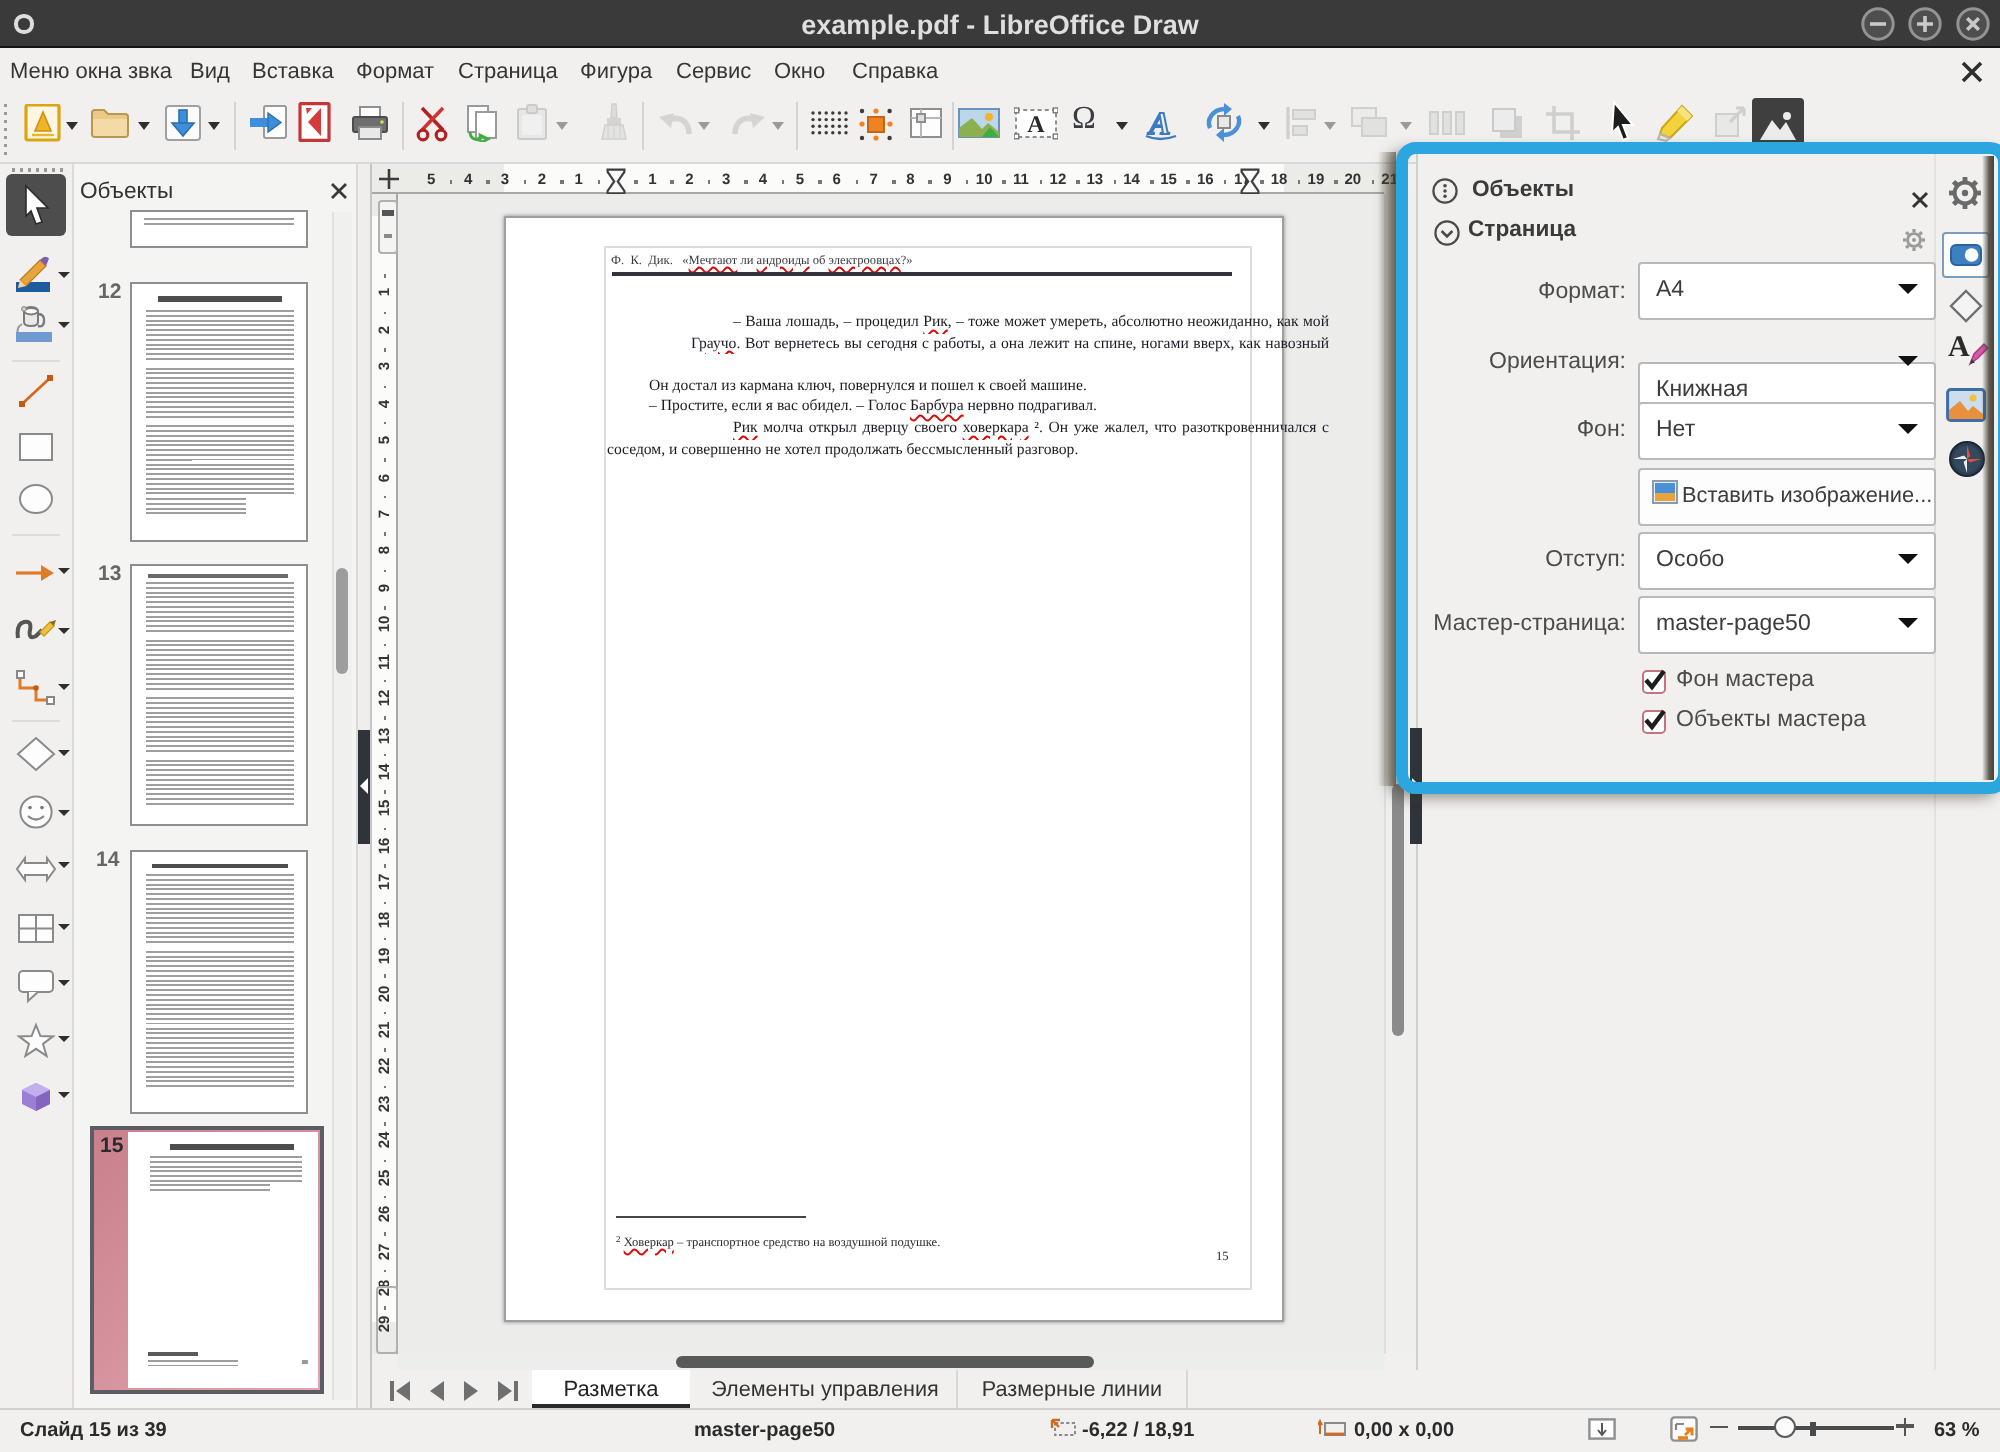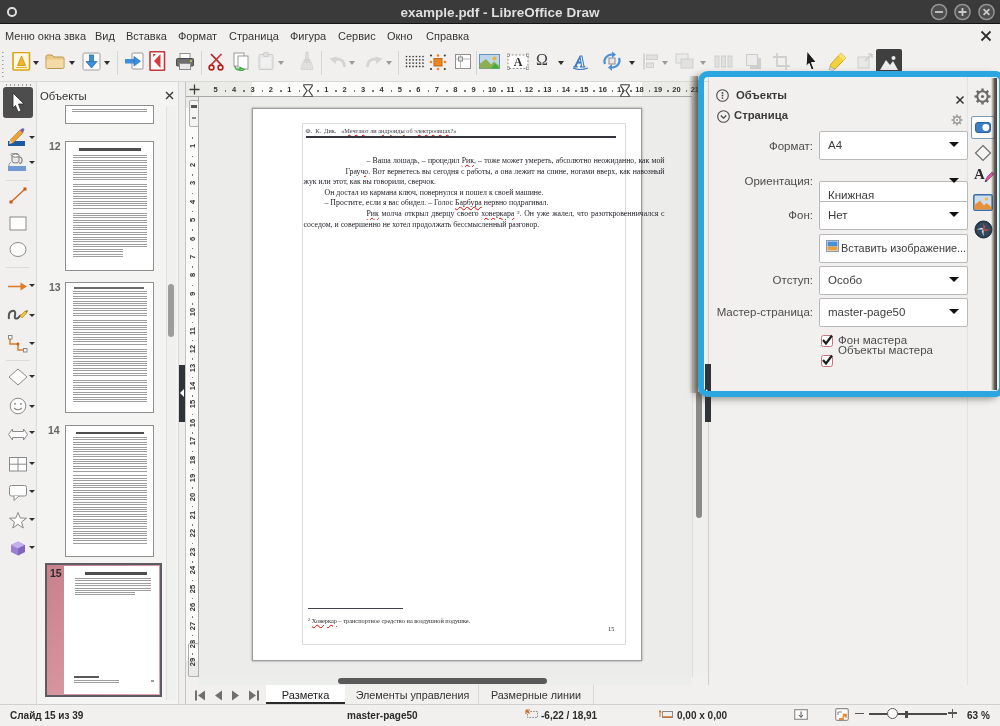--- a/index.html
+++ b/index.html
@@ -568,21 +568,20 @@
 <div class="abs" style="left:191.5px;top:117px;width:4px;height:1.5px;background:#8a8a8a;"></div>
 <div class="abs" style="left:187.5px;top:643px;width:11.5px;height:34px;background:transparent;border:1px solid #b0b0b0;border-radius:2px;box-sizing:border-box;"></div>
 
 <div class="abs" id="canvas">
   <div id="page">
     <div id="tframe"></div>
     <div class="bl" style="top:17px;left:52.5px;font-size:6.3px;color:#3a3a44;">Ф.&nbsp;&nbsp;К.&nbsp;&nbsp;Дик.&nbsp;&nbsp;&nbsp;«<span class="sp">Мечтают</span> ли <span class="sp">андроиды</span> об <span class="sp">электроовцах</span>?»</div>
     <div style="position:absolute;left:52.5px;top:27.5px;width:310px;height:2.4px;background:#33333b;"></div>
     <div class="bl jst ind" style="top:47.5px;">– Ваша лошадь, – процедил <span class="sp">Рик</span>, – тоже может умереть, абсолютно неожиданно, как мой</div>
     <div class="bl jst" style="top:58.1px;"><span class="sp">Граучо</span>. Вот вернетесь вы сегодня с работы, а она лежит на спине, ногами вверх, как навозный</div>
-    <div class="bl" style="top:68.7px;">жук или этот, как вы говорили, сверчок.</div>
     <div class="bl ind" style="top:79.3px;">Он достал из кармана ключ, повернулся и пошел к своей машине.</div>
     <div class="bl ind" style="top:89.9px;">– Простите, если я вас обидел. – Голос <span class="sp">Барбура</span> нервно подрагивал.</div>
     <div class="bl jst ind" style="top:100.5px;"><span class="sp">Рик</span> молча открыл дверцу своего <span class="sp">ховеркара</span> ². Он уже жалел, что разоткровенничался с</div>
     <div class="bl" style="top:111.1px;">соседом, и совершенно не хотел продолжать бессмысленный разговор.</div>
     <div style="position:absolute;left:55px;top:499px;width:95px;height:1px;background:#44444c;"></div>
     <div class="ftn" style="left:55px;top:508px;"><span style="font-size:4.5px;vertical-align:2px;">2</span> <span class="sp" style="text-decoration-thickness:0.8px;text-underline-offset:0.5px;">Ховеркар</span> – транспортное средство на воздушной подушке.</div>
     <div class="ftn" style="left:355px;top:516px;">15</div>
   </div>
 </div>
 <div class="abs" id="vscroll"></div>
@@ -689,21 +688,21 @@
     <svg width="13" height="13">
       <path d="M2 6 L5 9.5 L11 1.5" fill="none" stroke="#1d1d1d" stroke-width="2.2"></path>
     </svg>
   </div>
 <div class="abs cblabel" style="top:334px;">Фон мастера</div>
 <div class="abs cbox" style="top:355px;">
     <svg width="13" height="13">
       <path d="M2 6 L5 9.5 L11 1.5" fill="none" stroke="#1d1d1d" stroke-width="2.2"></path>
     </svg>
   </div>
-<div class="abs cblabel" style="top:344px;">Объекты мастера</div>
+<div class="abs cblabel" style="top:354px;">Объекты мастера</div>
 
 <div class="abs" id="tabbar"></div>
 <svg class="ic" style="left:194px;top:690px;" width="12" height="11">
     <rect x="1" y="0.5" width="2" height="10" fill="#6f6f6f"></rect>
     <path d="M11 0.5 L11 10.5 L4 5.5 Z" fill="#6f6f6f"></path>
   </svg>
 <svg class="ic" style="left:213px;top:690px;" width="10" height="11">
     <path d="M9 0.5 L9 10.5 L2 5.5 Z" fill="#6f6f6f"></path>
   </svg>
 <svg class="ic" style="left:231px;top:690px;" width="10" height="11">

